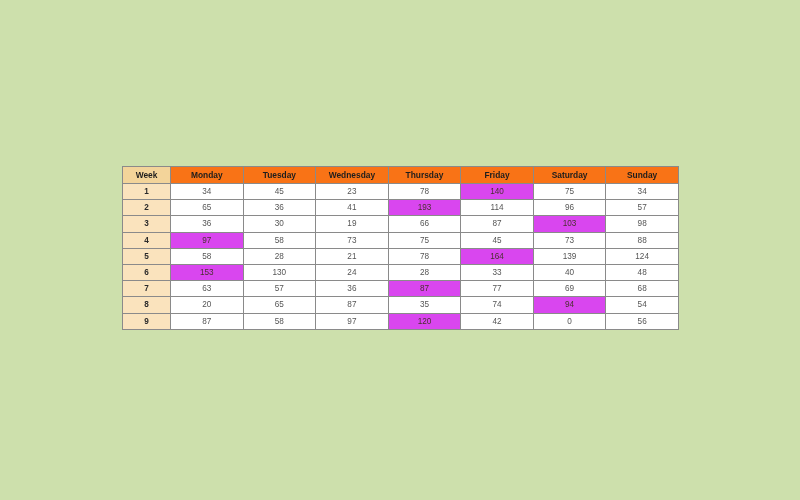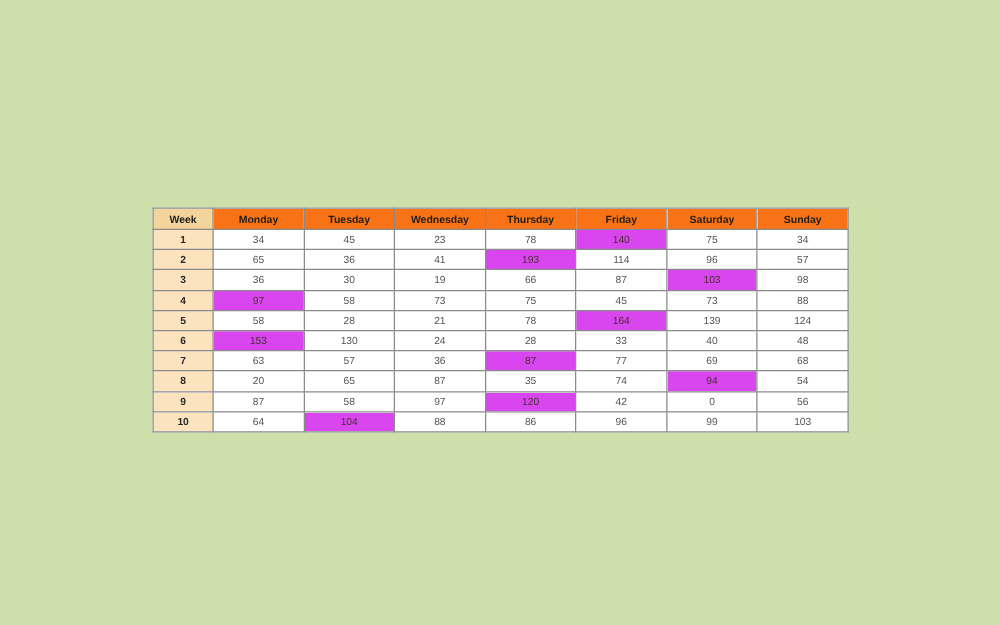--- a/index.html
+++ b/index.html
@@ -190,26 +190,16 @@
           <tr>
             <td class="week-cell">9</td>
             <td class="val">87</td>
             <td class="val">58</td>
             <td class="val">97</td>
             <td class="val hot">120</td>
             <td class="val">42</td>
             <td class="val">0</td>
             <td class="val">56</td>
           </tr>
-          <tr>
-            <td class="week-cell">10</td>
-            <td class="val">64</td>
-            <td class="val hot">104</td>
-            <td class="val">88</td>
-            <td class="val">86</td>
-            <td class="val">96</td>
-            <td class="val">99</td>
-            <td class="val">103</td>
-          </tr>
         </tbody>
     </table>
   </div>
 </div>
 
 </body></html>

